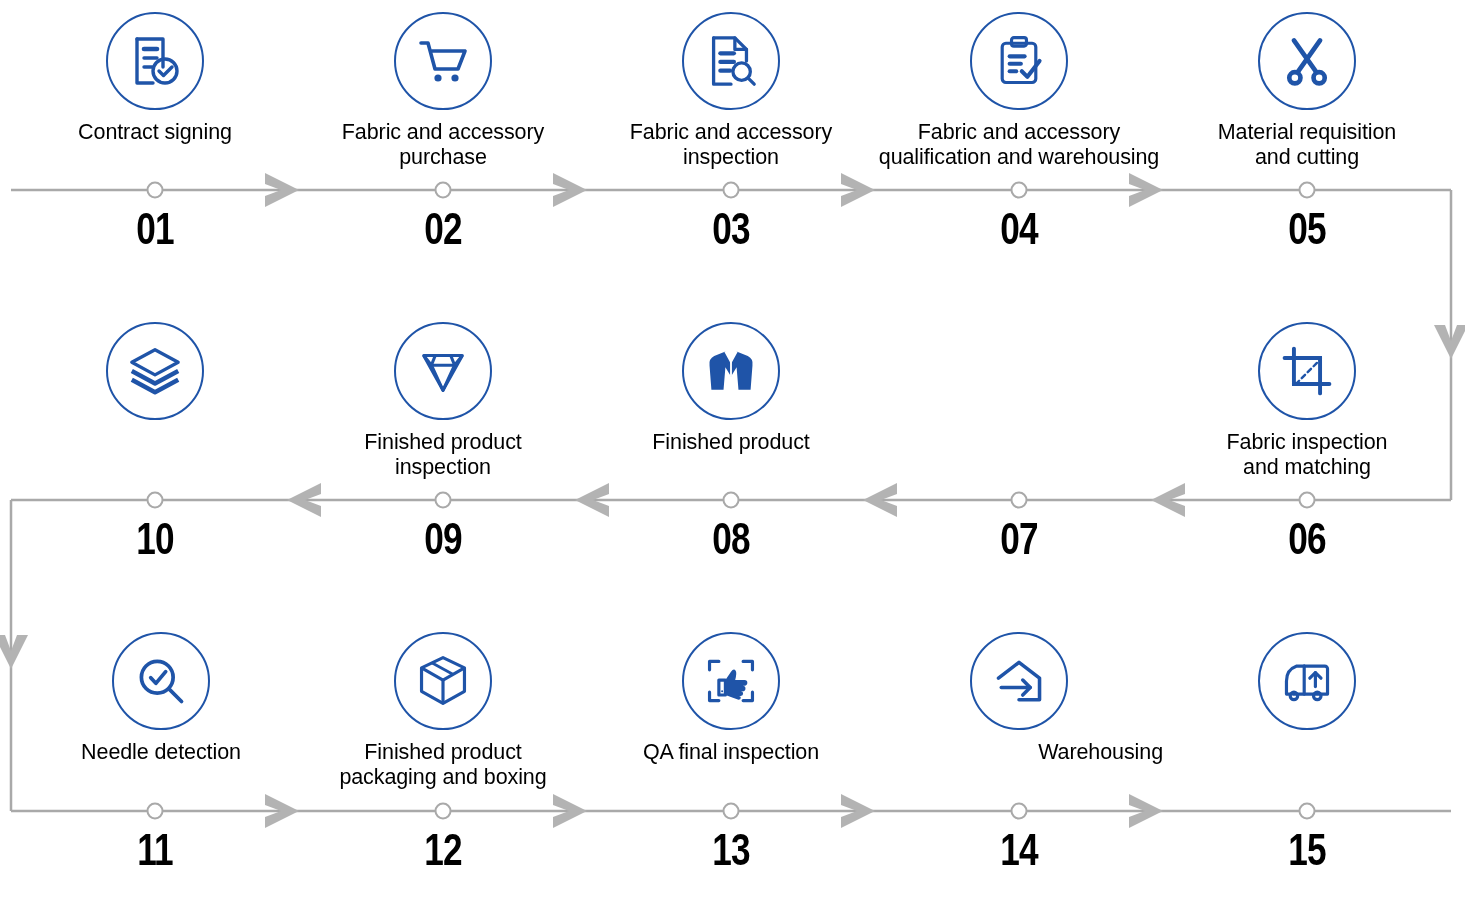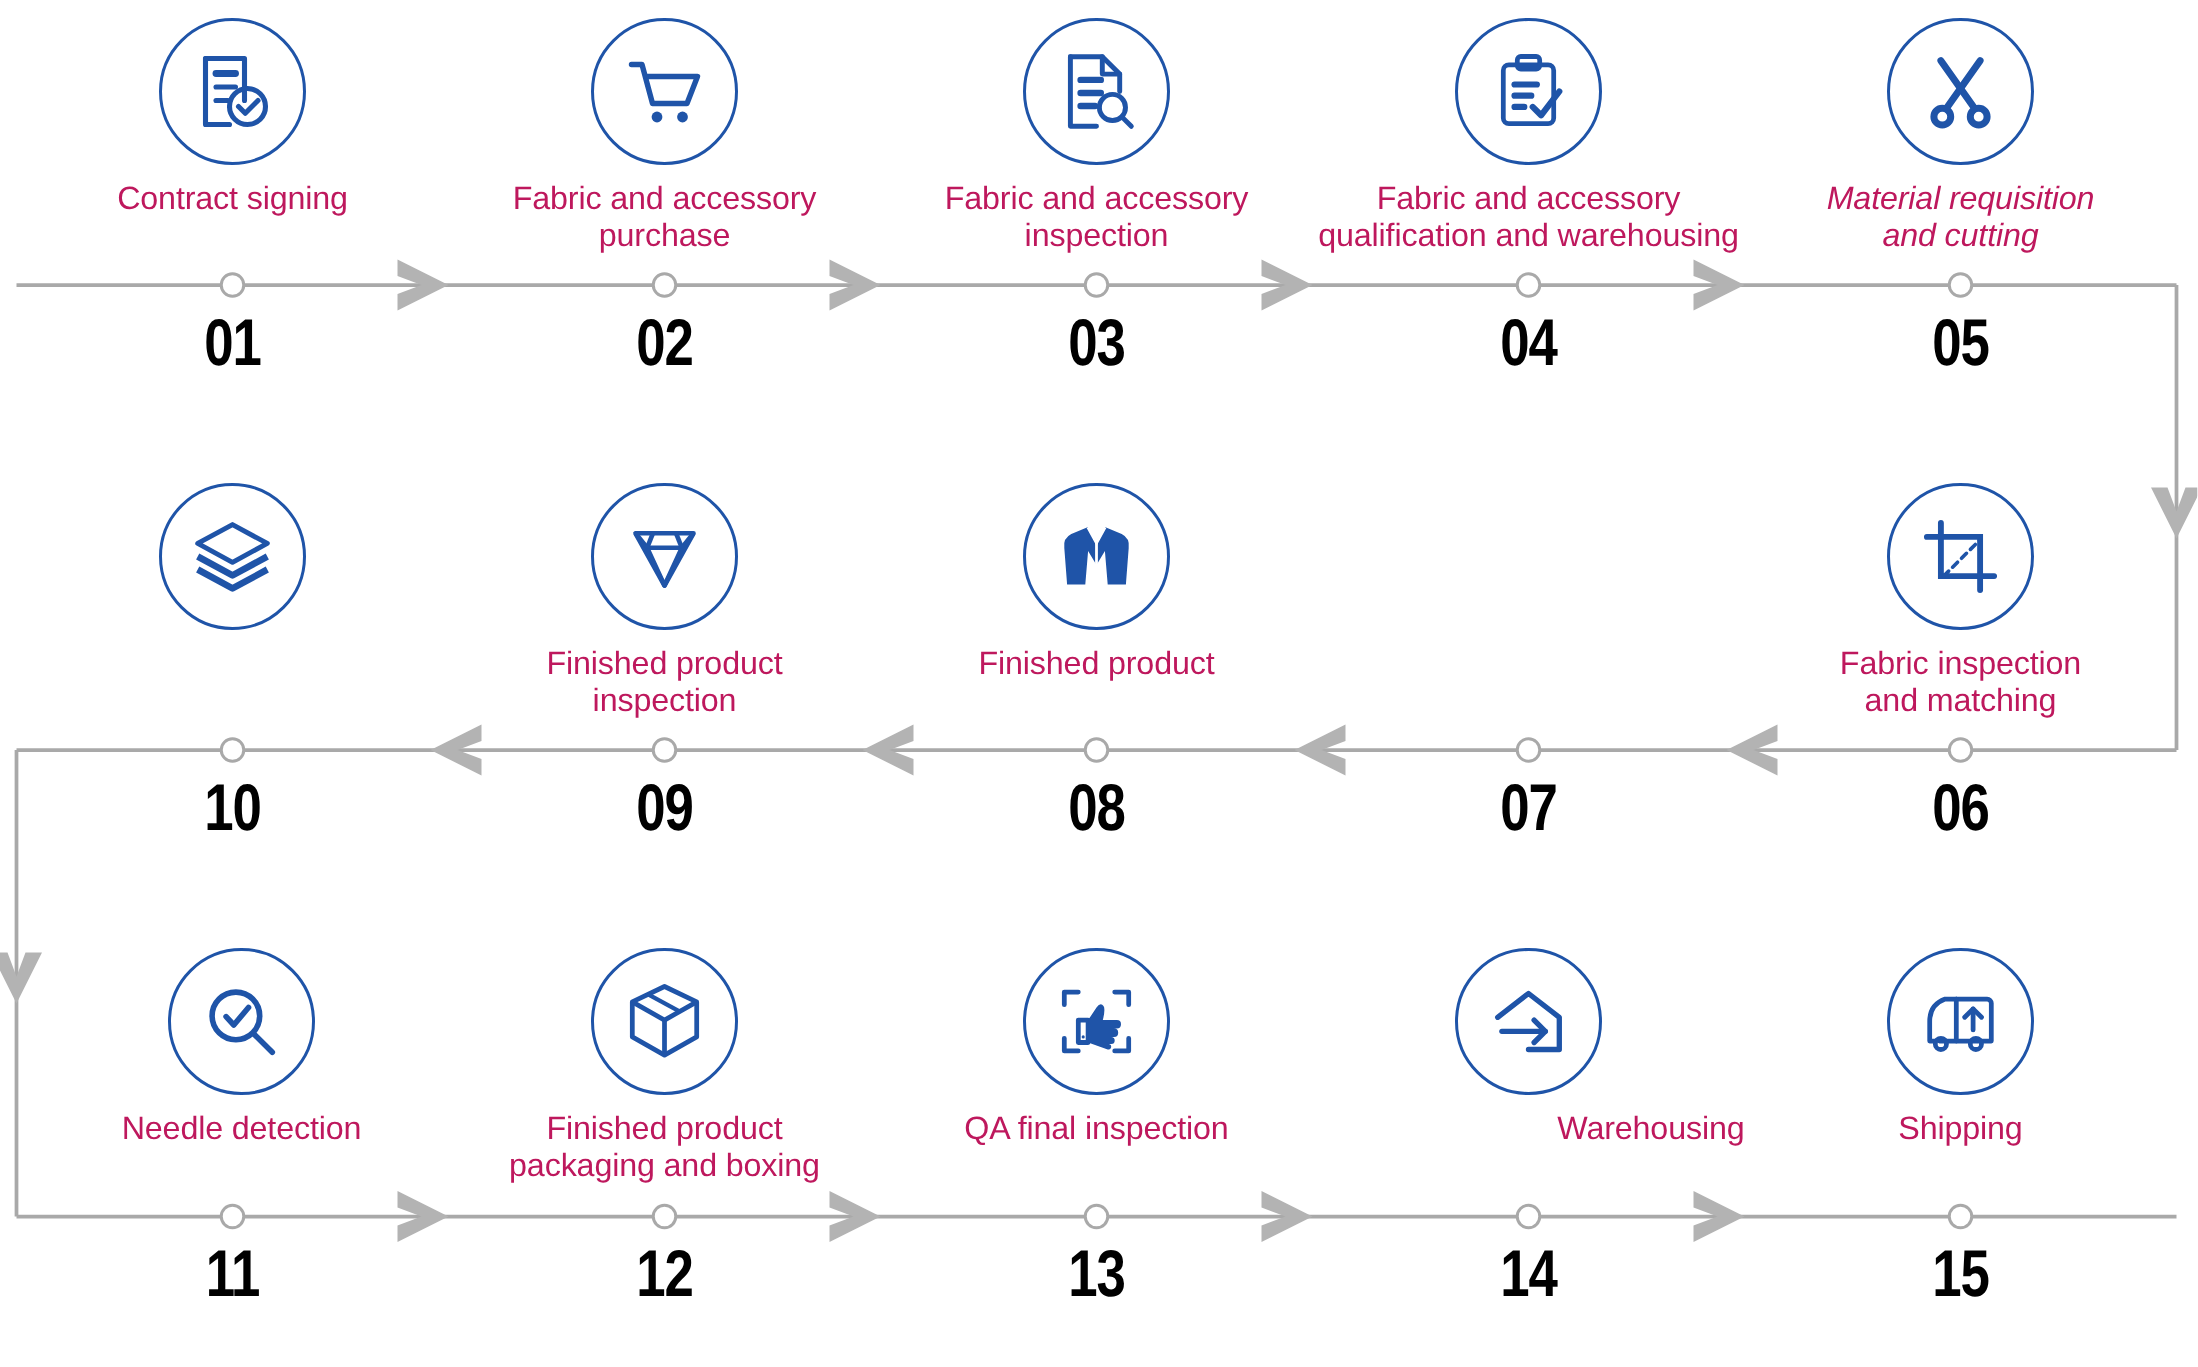--- a/index.html
+++ b/index.html
@@ -44,21 +44,21 @@
     background: #ffffff;
     box-sizing: border-box;
   }
   .icon-circle svg {
     display: block;
   }
   .node-label {
     margin-top: 10px;
     font-size: 21.5px;
     line-height: 25px;
-    color: #be185d;
+    color: #000000;
     letter-spacing: -0.1px;
     white-space: pre-line;
   }
   .node-num {
     position: absolute;
     width: 288px;
     text-align: center;
     font-family: "Liberation Sans Narrow", "Liberation Sans", sans-serif;
     font-weight: bold;
     font-size: 44px;
@@ -184,21 +184,21 @@
           <path d="M20 33 h12" stroke-width="4.4"></path>
           <path d="M20 41 h7" stroke-width="4.4"></path>
         <path d="M33 41 l6 6 L52 30" stroke-width="4.4"></path>
       </svg>
     </div>
     <div class="node-label">Fabric and accessory
 qualification and warehousing</div>
   </div>
   <div class="node-num" style="left:875px; top:207px;">04</div>
 
-  <div class="node" style="left:1163px; top:12px;font-style:italic;">
+  <div class="node" style="left:1163px; top:12px;">
     <div class="icon-circle">
       <svg width="56" height="56" viewBox="0 0 60 60" fill="none" stroke="#1f54a8" stroke-width="5" stroke-linecap="round" stroke-linejoin="round">
         <path d="M16 8 L40 42"></path>
           <path d="M44 8 L20 42"></path>
         <circle cx="17" cy="48" r="6"></circle>
           <circle cx="43" cy="48" r="6"></circle>
       </svg>
     </div>
     <div class="node-label">Material requisition
 and cutting</div>
@@ -317,17 +317,16 @@
       <svg width="56" height="56" viewBox="0 0 60 60" fill="none" stroke="#1f54a8" stroke-width="3.4" stroke-linecap="round" stroke-linejoin="round">
         <path d="M27 14 H49 a3 3 0 0 1 3 3 V44 H15"></path>
         <path d="M27 14 H19 q-11 4 -11 16 V44 H12"></path>
         <path d="M27 14 V44"></path>
         <circle cx="16" cy="46" r="4"></circle>
           <circle cx="41" cy="46" r="4"></circle>
         <path d="M39 36 V21"></path>
           <path d="M33 27 L39 21 L45 27"></path>
       </svg>
     </div>
-    <div class="node-label">Shipping</div>
   </div>
   <div class="node-num" style="left:1163px; top:828px;">15</div>
 
 </div>
 
 </body></html>

